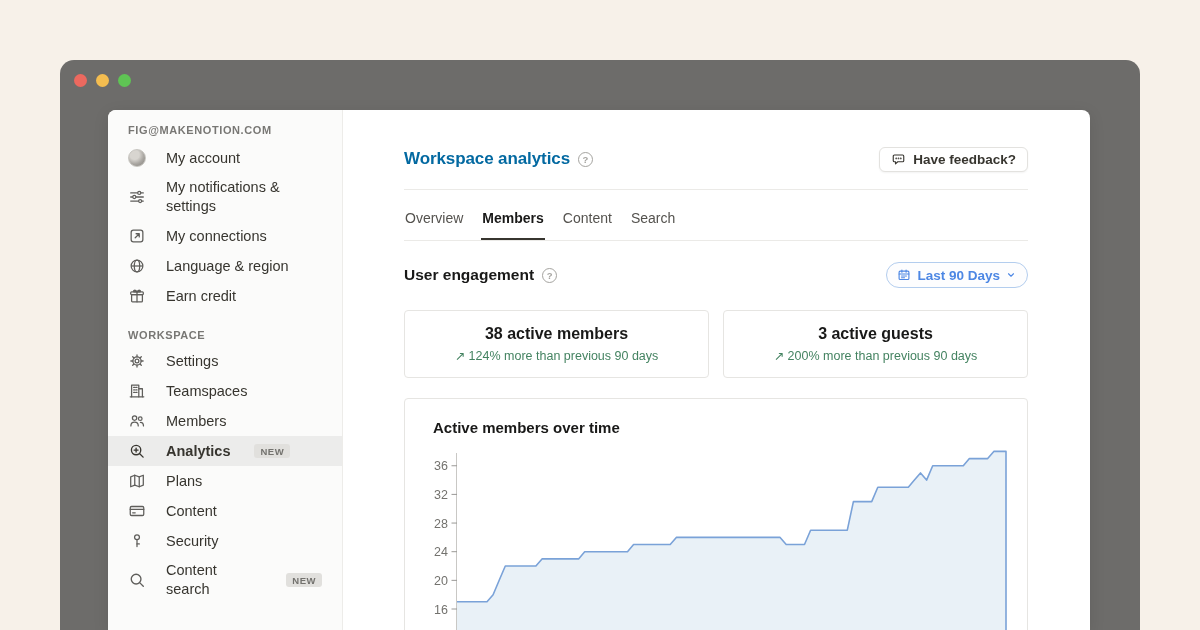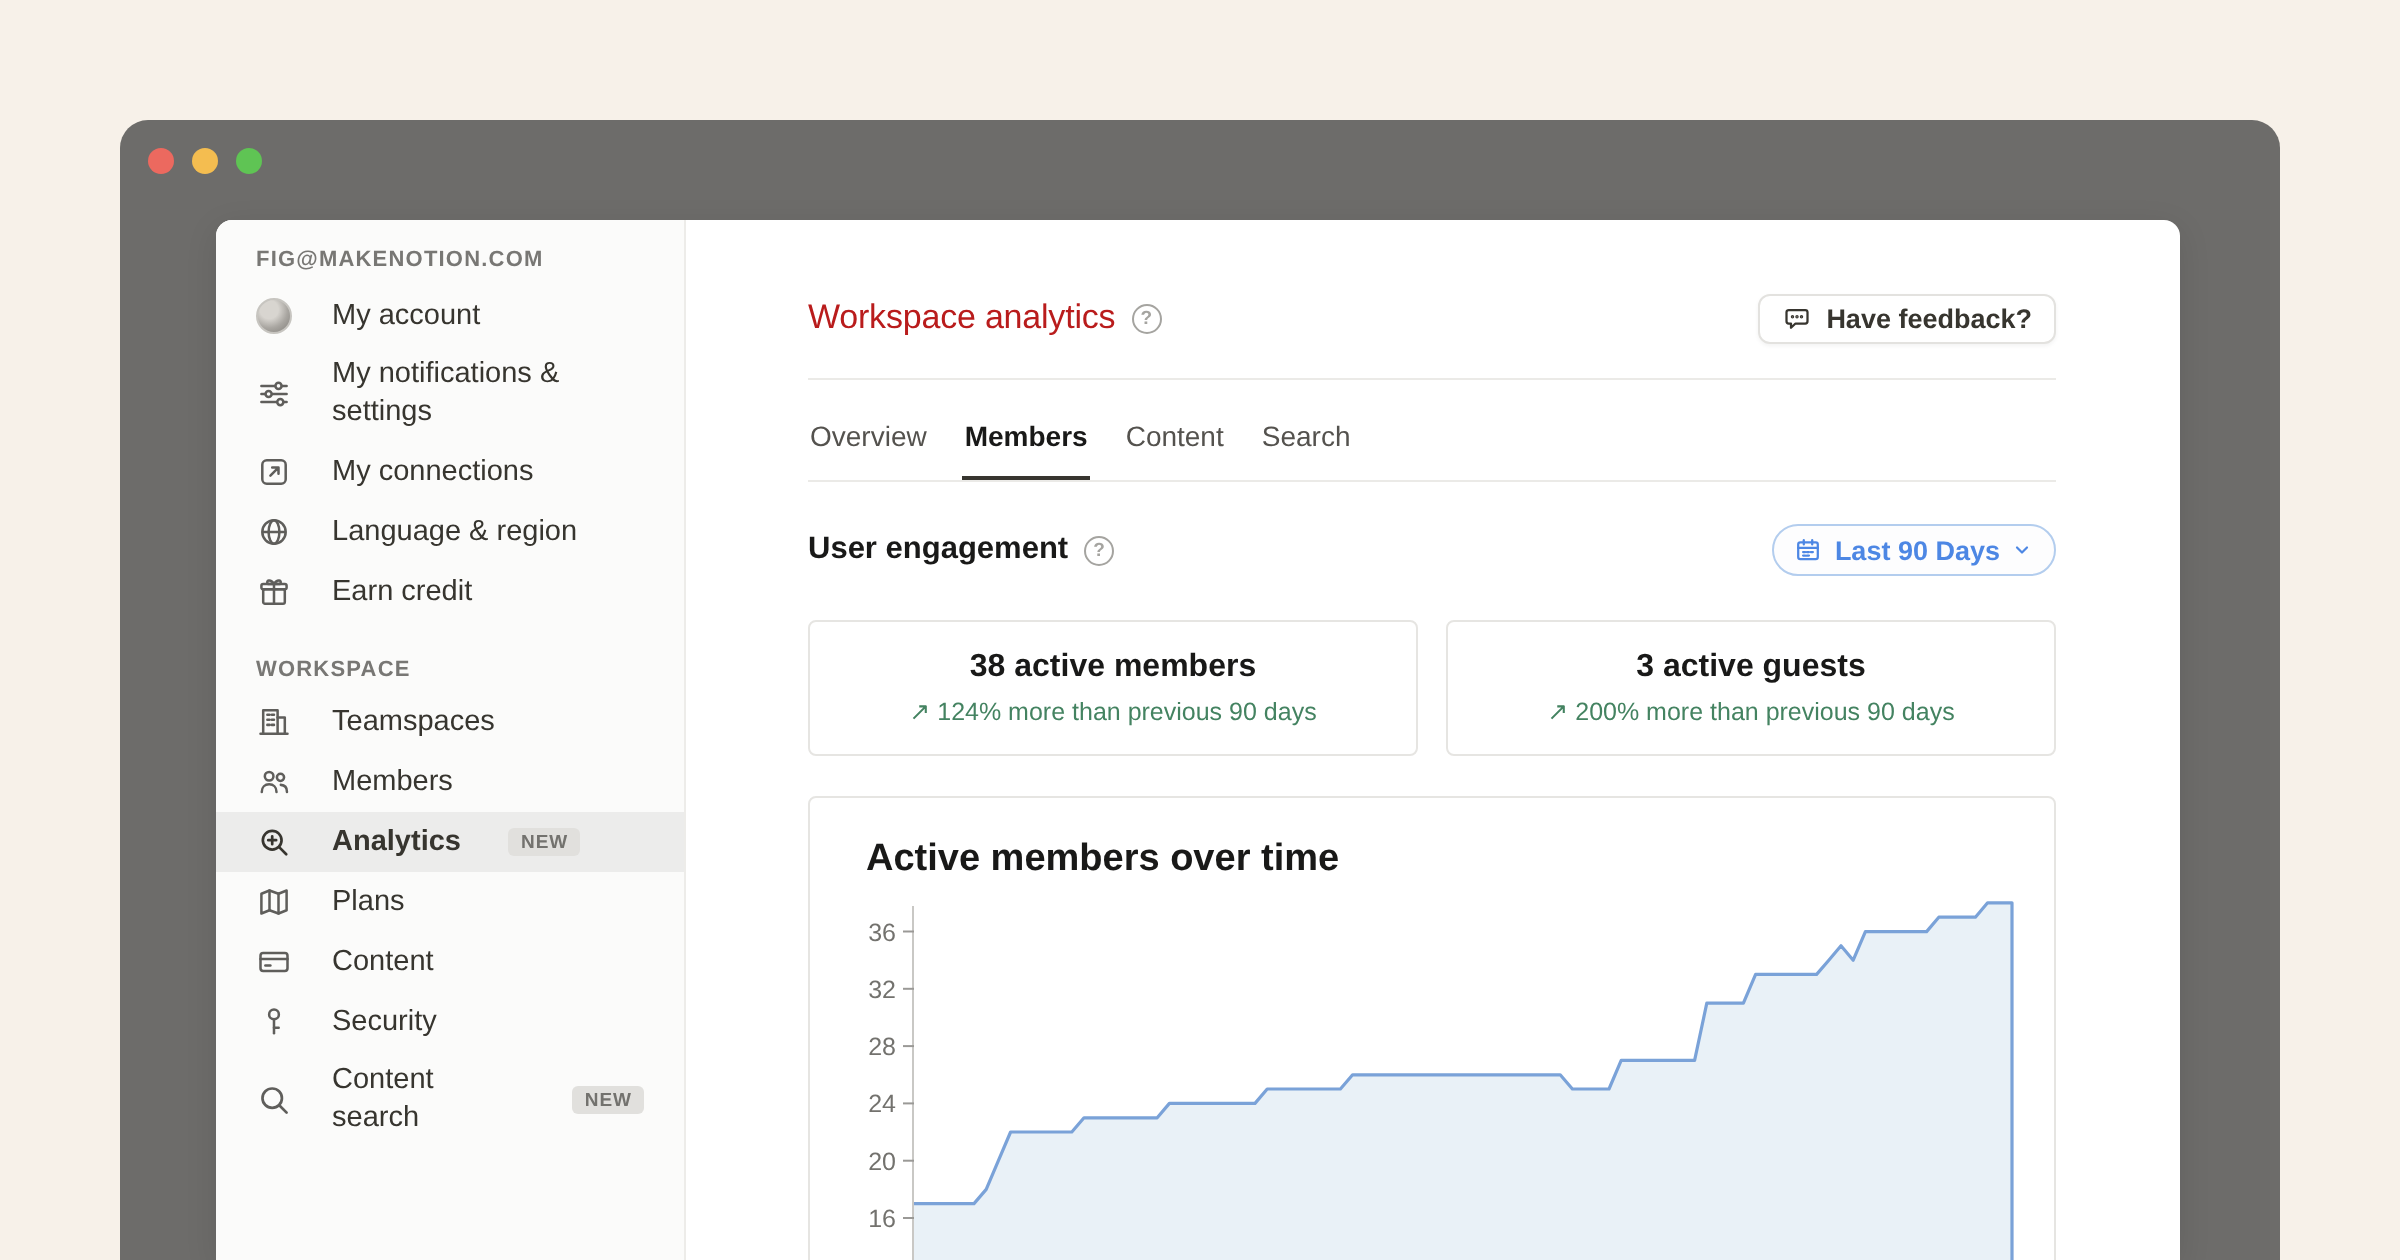--- a/index.html
+++ b/index.html
@@ -59,21 +59,21 @@
     background:radial-gradient(circle at 35% 30%, #d8d5d0 0 30%, #a9a6a1 60%, #807d78 100%);
     border:1px solid #c7c5c0;
   }
 
   
   .main { position:absolute; left:235px; top:0; right:0; bottom:0; }
   .title-row {
     position:absolute; left:61px; right:62px; top:34px; height:30px;
     display:flex; align-items:center;
   }
-  .page-title { font-size:17px; font-weight:400; color:#b91c1c; letter-spacing:-.1px; }
+  .page-title { font-size:17px; font-weight:700; color:#0369a1; letter-spacing:-.1px; }
   .help {
     width:15px; height:15px; border-radius:50%; border:1px solid #a5a4a0;
     color:#a5a4a0; font-size:9.5px; font-weight:700; display:inline-flex;
     align-items:center; justify-content:center; margin-left:8px; cursor:pointer;
   }
   .spacer { flex:1; }
   .feedback-btn {
     display:flex; align-items:center; gap:7px; background:#fff;
     border:1px solid #e3e2df; border-radius:6px; padding:4px 11px;
     font-size:13.5px; font-weight:600; color:#37352f;
@@ -110,21 +110,21 @@
     flex:1; border:1px solid #e6e5e2; border-radius:4px; background:#fff;
     display:flex; flex-direction:column; align-items:center; justify-content:center; gap:5px;
   }
   .stat-value { font-size:16px; font-weight:700; color:#191918; }
   .stat-delta { font-size:12.5px; color:#448361; }
 
   .chart-card {
     position:absolute; left:61px; right:62px; top:288px; height:332px;
     border:1px solid #e6e5e2; border-radius:4px; background:#fff;
   }
-  .chart-title { position:absolute; left:28px; top:20px; font-size:19px; font-weight:700; color:#191918; }
+  .chart-title { position:absolute; left:28px; top:20px; font-size:15px; font-weight:700; color:#191918; }
   .chart-svg { position:absolute; left:0; top:40px; }
   .tick-label { font-size:12.5px; fill:#73726e; text-anchor:end; font-family:"Liberation Sans","DejaVu Sans",sans-serif; }
   .tick-mark { stroke:#9a9996; stroke-width:1; }
   .axis-line { stroke:#c9c8c5; stroke-width:1; }
 
   svg.icn-svg { display:block; }
 </style>
 </head>
 <body>
 
@@ -190,20 +190,30 @@
             <line x1="10" y1="5.5" x2="10" y2="16.5"></line>
             <path d="M10 5.5 C 8.2 2.6, 5.2 3.4, 6.6 5.5 Z"></path>
             <path d="M10 5.5 C 11.8 2.6, 14.8 3.4, 13.4 5.5 Z"></path>
           </svg>
         </span>
         <span class="lbl">Earn credit</span>
       </div>
 
       <div class="side-section">WORKSPACE</div>
 
+      <div class="side-item">
+        <span class="icn">
+          <svg class="icn-svg" width="18" height="18" viewBox="0 0 20 20" fill="none" stroke="currentColor" stroke-width="1.4" stroke-linecap="round">
+            <circle cx="10" cy="10" r="2.1"></circle>
+            <circle cx="10" cy="10" r="4.6"></circle>
+            <path d="M10 3.2 V5.4 M10 14.6 V16.8 M3.2 10 H5.4 M14.6 10 H16.8 M5.2 5.2 L6.7 6.7 M13.3 13.3 L14.8 14.8 M14.8 5.2 L13.3 6.7 M6.7 13.3 L5.2 14.8"></path>
+          </svg>
+        </span>
+        <span class="lbl">Settings</span>
+      </div>
 
       <div class="side-item">
         <span class="icn">
           <svg class="icn-svg" width="18" height="18" viewBox="0 0 20 20" fill="none" stroke="currentColor" stroke-width="1.4" stroke-linecap="round" stroke-linejoin="round">
             <path d="M4 16.5 V3.5 H12 V16.5"></path>
             <path d="M12 7.5 H16 V16.5"></path>
             <path d="M2.5 16.5 H17.5"></path>
             <path d="M6.3 6 H7.5 M8.8 6 H10 M6.3 8.8 H7.5 M8.8 8.8 H10 M6.3 11.6 H7.5 M8.8 11.6 H10"></path>
           </svg>
         </span>

